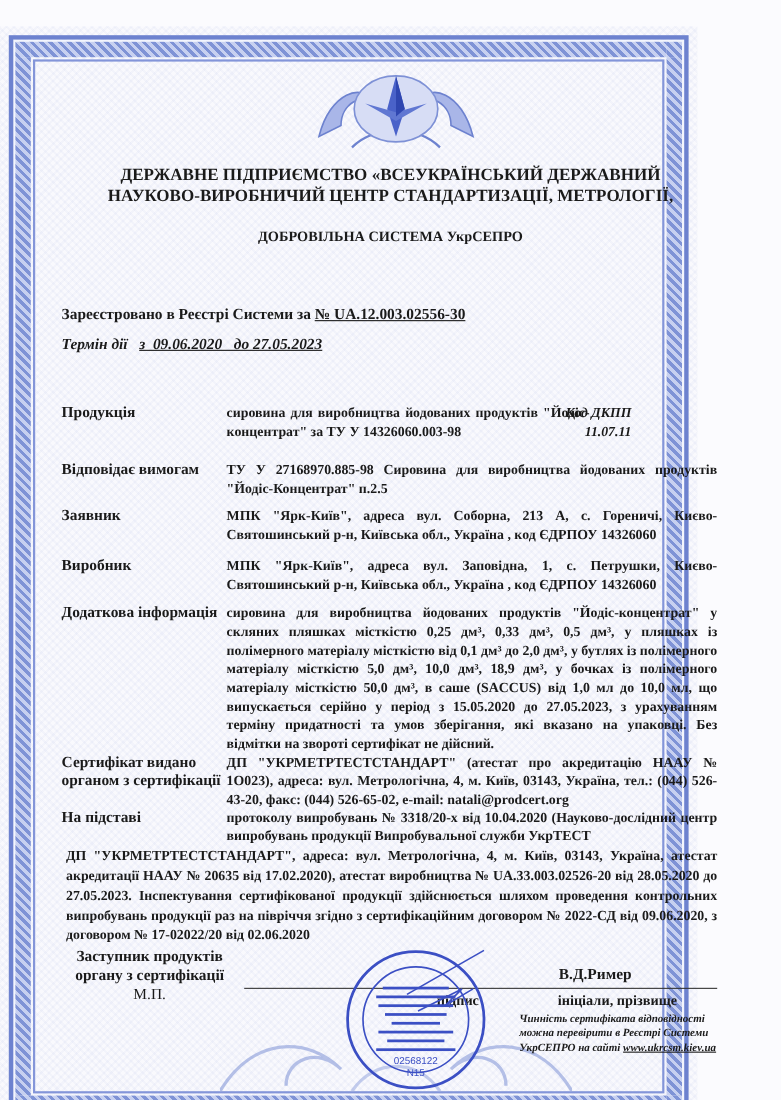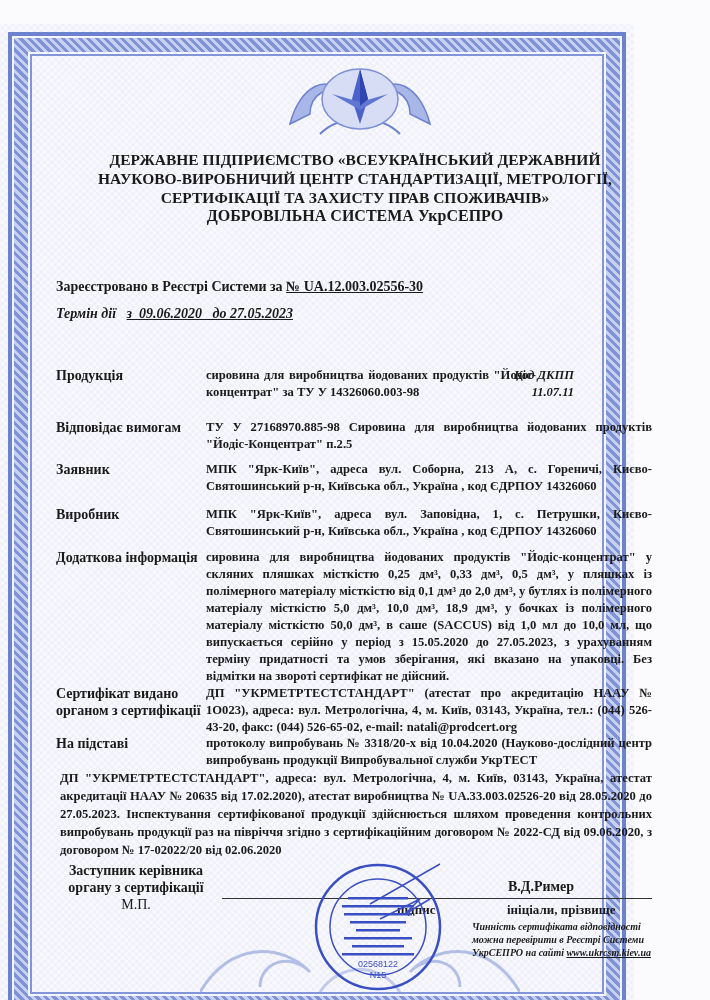--- a/index.html
+++ b/index.html
@@ -15,21 +15,21 @@
   .border-band { position:absolute; left:14px; top:14px; right:14px; bottom:14px;
                  border:14px solid transparent;
                  border-image: repeating-linear-gradient(45deg,#7f93d6 0 3px,#c7d0f0 3px 6px) 14; }
   .border-inner { position:absolute; left:30px; top:30px; right:30px; bottom:30px;
                   border:2px solid #8395d9; }
   .emblem { position:absolute; left:280px; top:30px; width:160px; height:90px; }
   .ornament-bl { position:absolute; left:200px; bottom:32px; width:320px; height:60px; opacity:.55; }
 
   .header { position:absolute; left:0; width:710px; text-align:center; font-weight:bold; }
   .org { top:126px; font-size:15.5px; line-height:19px; }
-  .system { top:183px; font-size:16px; }
+  .system { top:183px; font-size:13px; }
   .cert-title { top:205px; font-size:34px; letter-spacing:1px; color:#fff;
                 -webkit-text-stroke:1.6px #222; text-shadow: 1px 1px 0 #222; font-family:"DejaVu Serif",serif; }
 
   .reg { position:absolute; left:56px; top:255px; font-size:14px; font-weight:bold; }
   .term { position:absolute; left:56px; top:282px; font-size:14px; font-weight:bold;font-style:italic; }
   .u { text-decoration:underline; }
 
   .row { position:absolute; left:56px; width:600px; font-size:12.6px; font-weight:bold; }
   .row .lbl { position:absolute; left:0; top:0; width:150px; font-size:14px; line-height:17px; }
   .row .val { position:absolute; left:150px; top:0; width:446px; text-align:justify;
@@ -72,21 +72,20 @@
 
   <svg class="ornament-bl" viewBox="0 0 320 60">
     <path d="M0 60 C 30 10, 80 10, 110 40 C 90 20, 60 30, 60 55" fill="none" stroke="#7f93d6" stroke-width="3"></path>
     <path d="M320 60 C 290 10, 240 10, 210 40 C 230 20, 260 30, 260 55" fill="none" stroke="#7f93d6" stroke-width="3"></path>
     <path d="M120 60 C 140 30, 180 30, 200 60" fill="none" stroke="#9aaae0" stroke-width="3"></path>
   </svg>
 
   <div class="header org">
     <div>ДЕРЖАВНЕ ПІДПРИЄМСТВО «ВСЕУКРАЇНСЬКИЙ ДЕРЖАВНИЙ</div>
     <div>НАУКОВО-ВИРОБНИЧИЙ ЦЕНТР СТАНДАРТИЗАЦІЇ, МЕТРОЛОГІЇ,</div>
-    <div>СЕРТИФІКАЦІЇ ТА ЗАХИСТУ ПРАВ СПОЖИВАЧІВ»</div>
   </div>
   <div class="header system">ДОБРОВІЛЬНА СИСТЕМА УкрСЕПРО</div>
 
   <div class="reg">
     <span>Зареєстровано в Реєстрі Системи за</span>
     <span class="u">№ UA.12.003.02556-30</span>
   </div>
   <div class="term">
     <span>Термін дії</span>
     &nbsp;&nbsp;<span class="u" style="white-space:pre">з  09.06.2020   до 27.05.2023</span>
@@ -121,21 +120,21 @@
     <div class="lbl">Сертифікат видано органом з сертифікації</div>
     <div class="val">ДП "УКРМЕТРТЕСТСТАНДАРТ" (атестат про акредитацію НААУ № 1О023), адреса: вул. Метрологічна, 4, м. Київ, 03143, Україна, тел.: (044) 526-43-20, факс: (044) 526-65-02, e-mail: natali@prodcert.org</div>
   </div>
   <div class="row" style="top:711px;">
     <div class="lbl">На підставі</div>
     <div class="val">протоколу випробувань № 3318/20-х від 10.04.2020 (Науково-дослідний центр випробувань продукції Випробувальної служби УкрТЕСТ</div>
   </div>
   <div class="basis-extra">ДП "УКРМЕТРТЕСТСТАНДАРТ", адреса: вул. Метрологічна, 4, м. Київ, 03143, Україна, атестат акредитації НААУ № 20635 від 17.02.2020), атестат виробництва № UA.33.003.02526-20 від 28.05.2020 до 27.05.2023. Інспектування сертифікованої продукції здійснюється шляхом проведення контрольних випробувань продукції раз на півріччя згідно з сертифікаційним договором № 2022-СД від 09.06.2020, з договором № 17-02022/20 від 02.06.2020</div>
 
   <div class="signer">
-    <div>Заступник керівника</div>
+    <div>Заступник продуктів</div>
     <div>органу з сертифікації</div>
     <div class="mp">М.П.</div>
   </div>
   <div class="sig-line"></div>
   <div class="sig-caption">підпис</div>
   <div class="sig-name">В.Д.Ример</div>
   <div class="sig-initials">ініціали, прізвище</div>
 
   <svg class="stamp" viewBox="0 0 140 135">
     <ellipse cx="68" cy="68" rx="62" ry="62" fill="none" stroke="#3b4fc4" stroke-width="2.5"></ellipse>

